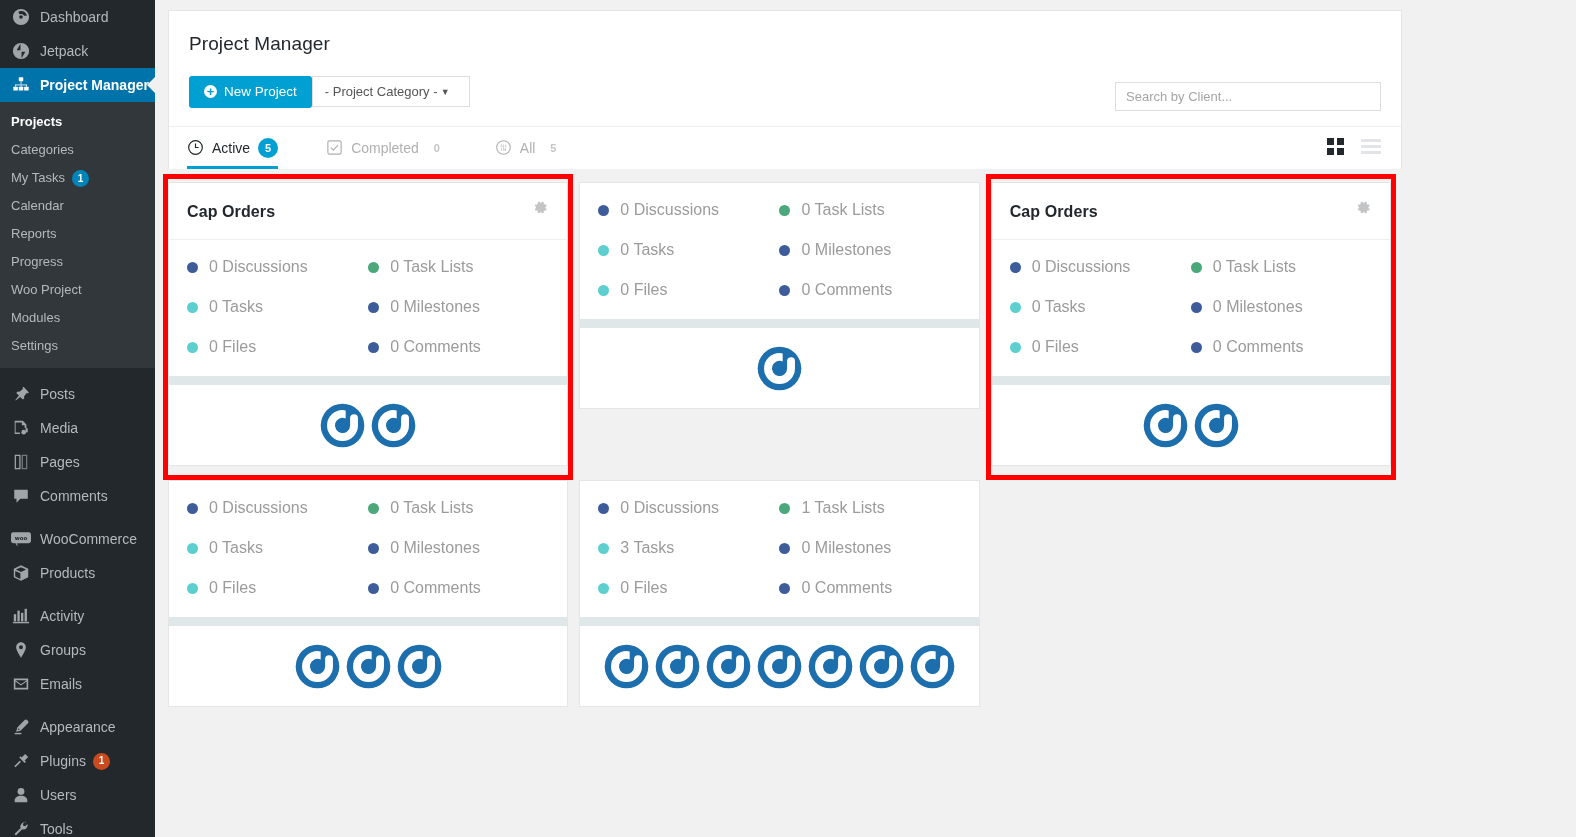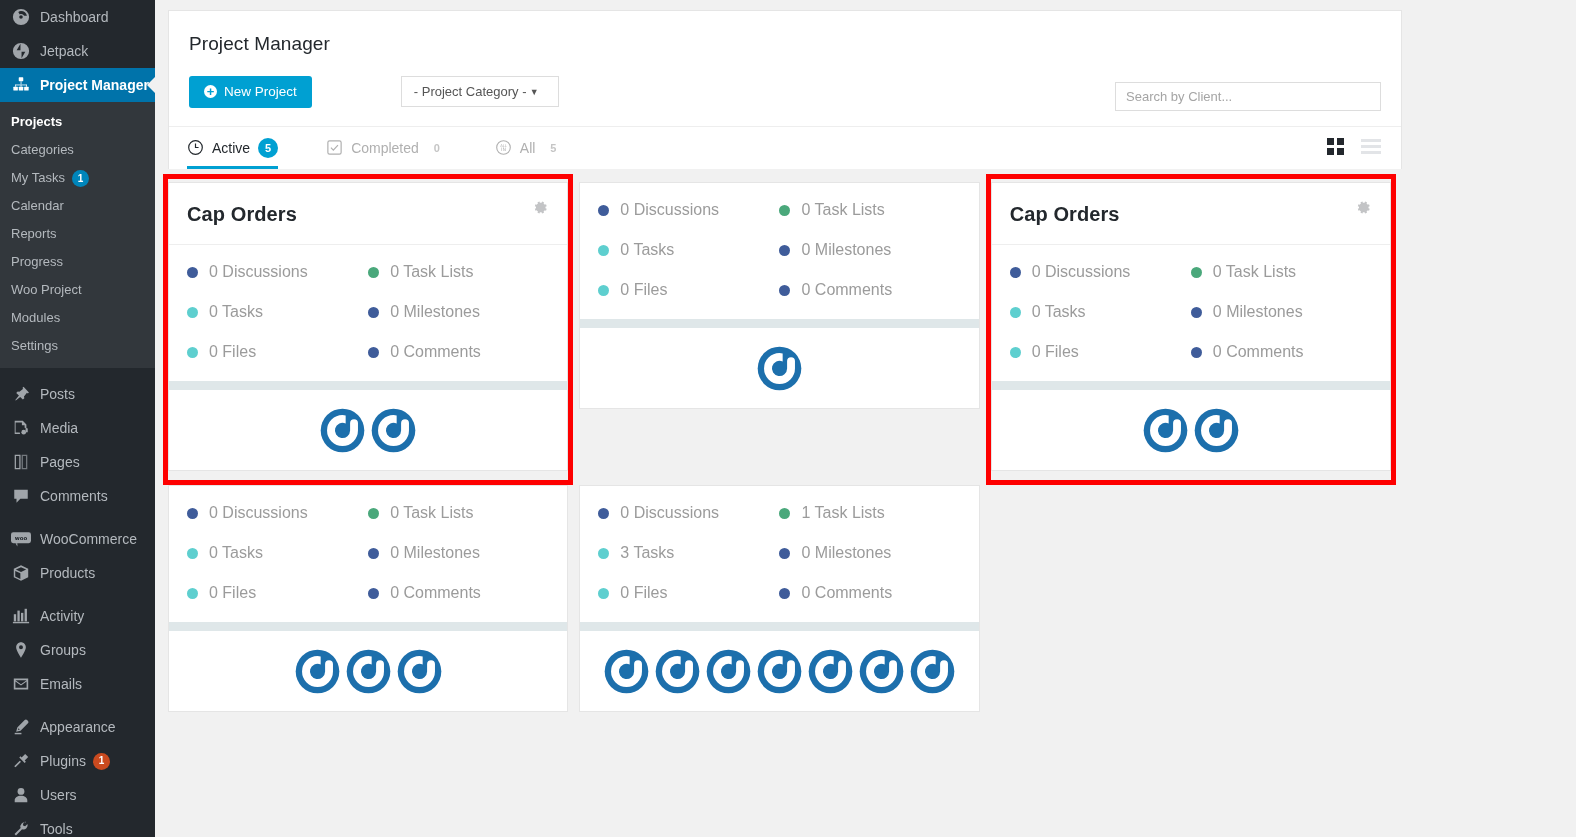--- a/index.html
+++ b/index.html
@@ -118,21 +118,20 @@
   .btn-new .plus-circle {
     width: 13px; height: 13px;
     border-radius: 50%;
     background: #fff;
     color: #00a0d2;
     font-size: 13px; font-weight: 700;
     display: inline-flex; align-items: center; justify-content: center;
     line-height: 1;
   }
   .cat-select {
-    margin-left: 89px;
     width: 158px; height: 31px;
     border: 1px solid #ddd;
     background: #fff;
     display: flex; align-items: center; justify-content: space-between;
     padding: 0 19px 0 12px;
     font-size: 13px; color: #555;
     cursor: pointer;
   }
   .cat-select .caret { font-size: 9px; color: #555; }
   .search-wrap { margin-left: auto; display: flex; gap: 15px; margin-top: 10px; }
@@ -210,21 +209,21 @@
     background: #fff;
     border: 1px solid #e5e5e5;
     position: relative;
   }
   .card-head {
     padding: 20px 18px 18px 18px;
     border-bottom: 1px solid #eee;
     display: flex; align-items: flex-start;
   }
   .card-title {
-    font-size: 20px; font-weight: 600; color: #23282d;
+    font-size: 16px; font-weight: 600; color: #23282d;
     letter-spacing: 0.1px;
   }
   .gear-btn {
     margin-left: auto; cursor: pointer;
     color: #c3c4c6;
     display: flex; align-items: center;
     margin-top: -4px;
   }
   .card-stats {
     padding: 18px 18px 20px 18px;

